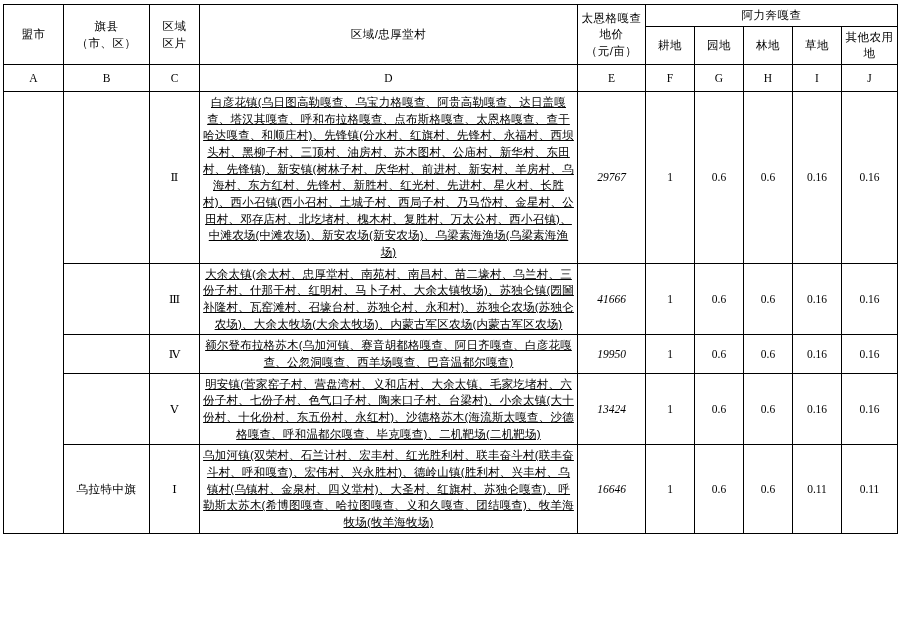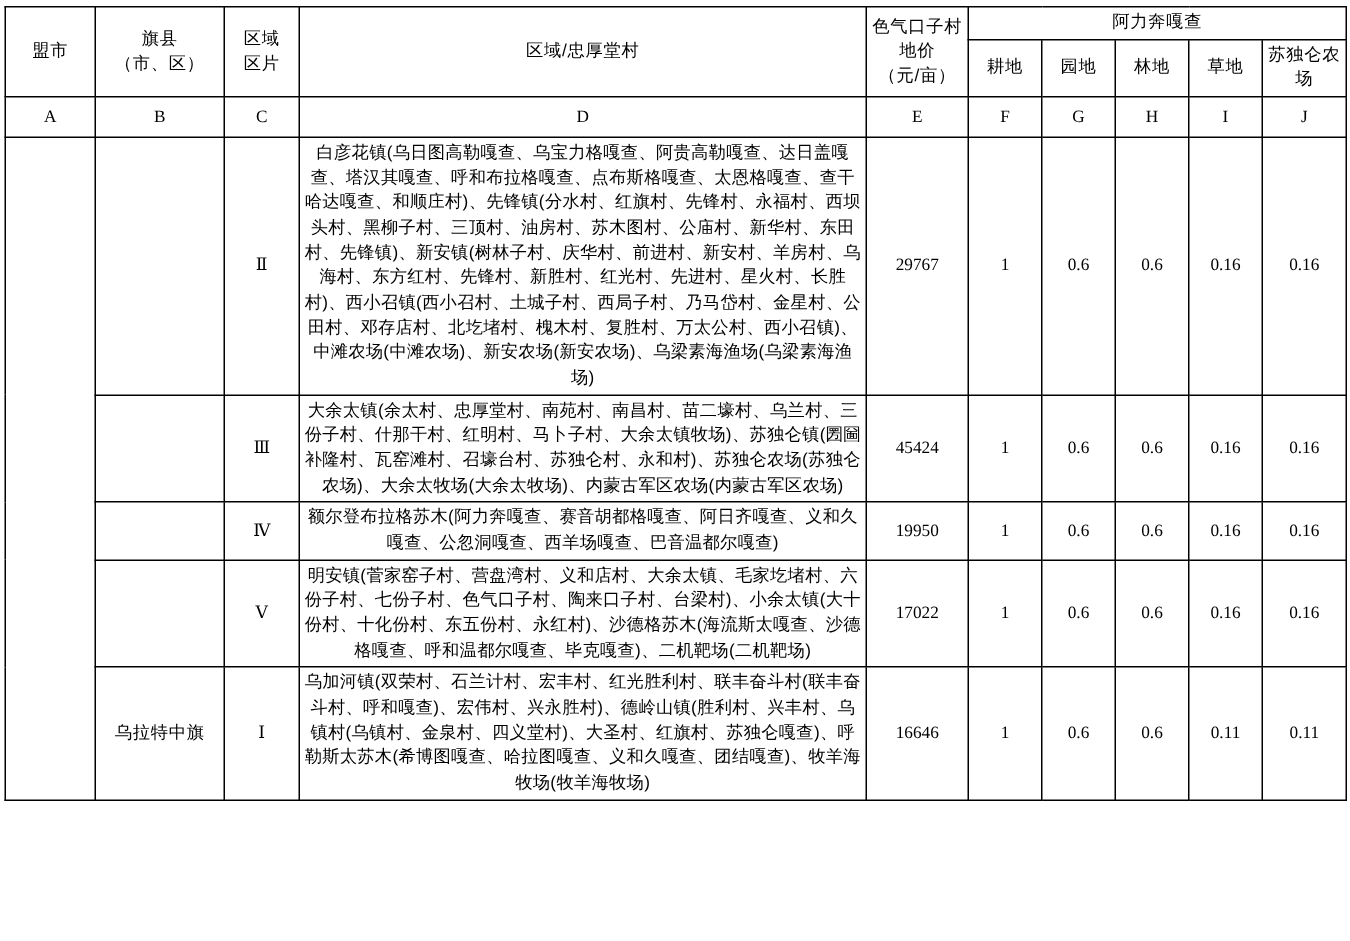--- a/index.html
+++ b/index.html
@@ -41,28 +41,30 @@
     font-size: 12px;
     height: 22px;
     font-family: "Liberation Serif", "DejaVu Serif", serif;
   }
   .desc {
     text-align: left;
     font-size: 11.5px;
     line-height: 1.5;
     letter-spacing: 0.2px;
     padding: 5px 6px;
+    text-decoration: underline;
   }
   .zone {
     font-family: "Liberation Serif", "DejaVu Serif", serif;
     font-size: 13px;
   }
   .price {
     font-family: "Liberation Serif", "DejaVu Serif", serif;
     font-size: 12.5px;
+    font-style: italic;
   }
   .coef {
     font-family: "Liberation Serif", "DejaVu Serif", serif;
     font-size: 12.5px;
   }
   .city-name {
     font-size: 12px;
     letter-spacing: 0.5px;
   }
   .two-line { line-height: 1.35; }
@@ -90,32 +92,32 @@
         <th class="hdr-cell two-line" rowspan="2">
           <div>旗县</div>
           <div>（市、区）</div>
         </th>
         <th class="hdr-cell two-line" rowspan="2">
           <div>区域</div>
           <div>区片</div>
         </th>
         <th class="hdr-cell" rowspan="2">区域/忠厚堂村</th>
         <th class="hdr-cell two-line" rowspan="2">
-          <div>色气口子村</div>
+          <div>太恩格嘎查</div>
           <div>地价</div>
           <div>（元/亩）</div>
         </th>
         <th class="hdr-cell" colspan="5">阿力奔嘎查</th>
       </tr>
       <tr>
         <th class="hdr-cell">耕地</th>
         <th class="hdr-cell">园地</th>
         <th class="hdr-cell">林地</th>
         <th class="hdr-cell">草地</th>
-        <th class="hdr-cell">苏独仑农场</th>
+        <th class="hdr-cell">其他农用地</th>
       </tr>
     </thead>
     <tbody>
       <tr class="code-row">
         <td>A</td>
         <td>B</td>
         <td>C</td>
         <td>D</td>
         <td>E</td>
         <td>F</td>
@@ -135,45 +137,45 @@
         <td class="coef">0.6</td>
         <td class="coef">0.6</td>
         <td class="coef">0.16</td>
         <td class="coef">0.16</td>
       </tr>
 
       <tr>
         <td class="city-name"></td>
         <td class="zone">Ⅲ</td>
         <td class="desc">大余太镇(余太村、忠厚堂村、南苑村、南昌村、苗二壕村、乌兰村、三份子村、什那干村、红明村、马卜子村、大余太镇牧场)、苏独仑镇(圐圙补隆村、瓦窑滩村、召壕台村、苏独仑村、永和村)、苏独仑农场(苏独仑农场)、大余太牧场(大余太牧场)、内蒙古军区农场(内蒙古军区农场)</td>
-        <td class="price">45424</td>
+        <td class="price">41666</td>
         <td class="coef">1</td>
         <td class="coef">0.6</td>
         <td class="coef">0.6</td>
         <td class="coef">0.16</td>
         <td class="coef">0.16</td>
       </tr>
 
       <tr>
         <td class="city-name"></td>
         <td class="zone">Ⅳ</td>
-        <td class="desc">额尔登布拉格苏木(阿力奔嘎查、赛音胡都格嘎查、阿日齐嘎查、义和久嘎查、公忽洞嘎查、西羊场嘎查、巴音温都尔嘎查)</td>
+        <td class="desc">额尔登布拉格苏木(乌加河镇、赛音胡都格嘎查、阿日齐嘎查、白彦花嘎查、公忽洞嘎查、西羊场嘎查、巴音温都尔嘎查)</td>
         <td class="price">19950</td>
         <td class="coef">1</td>
         <td class="coef">0.6</td>
         <td class="coef">0.6</td>
         <td class="coef">0.16</td>
         <td class="coef">0.16</td>
       </tr>
 
       <tr>
         <td class="city-name"></td>
         <td class="zone">Ⅴ</td>
         <td class="desc">明安镇(菅家窑子村、营盘湾村、义和店村、大余太镇、毛家圪堵村、六份子村、七份子村、色气口子村、陶来口子村、台梁村)、小余太镇(大十份村、十化份村、东五份村、永红村)、沙德格苏木(海流斯太嘎查、沙德格嘎查、呼和温都尔嘎查、毕克嘎查)、二机靶场(二机靶场)</td>
-        <td class="price">17022</td>
+        <td class="price">13424</td>
         <td class="coef">1</td>
         <td class="coef">0.6</td>
         <td class="coef">0.6</td>
         <td class="coef">0.16</td>
         <td class="coef">0.16</td>
       </tr>
 
       <tr>
         <td class="city-name">乌拉特中旗</td>
         <td class="zone">Ⅰ</td>

